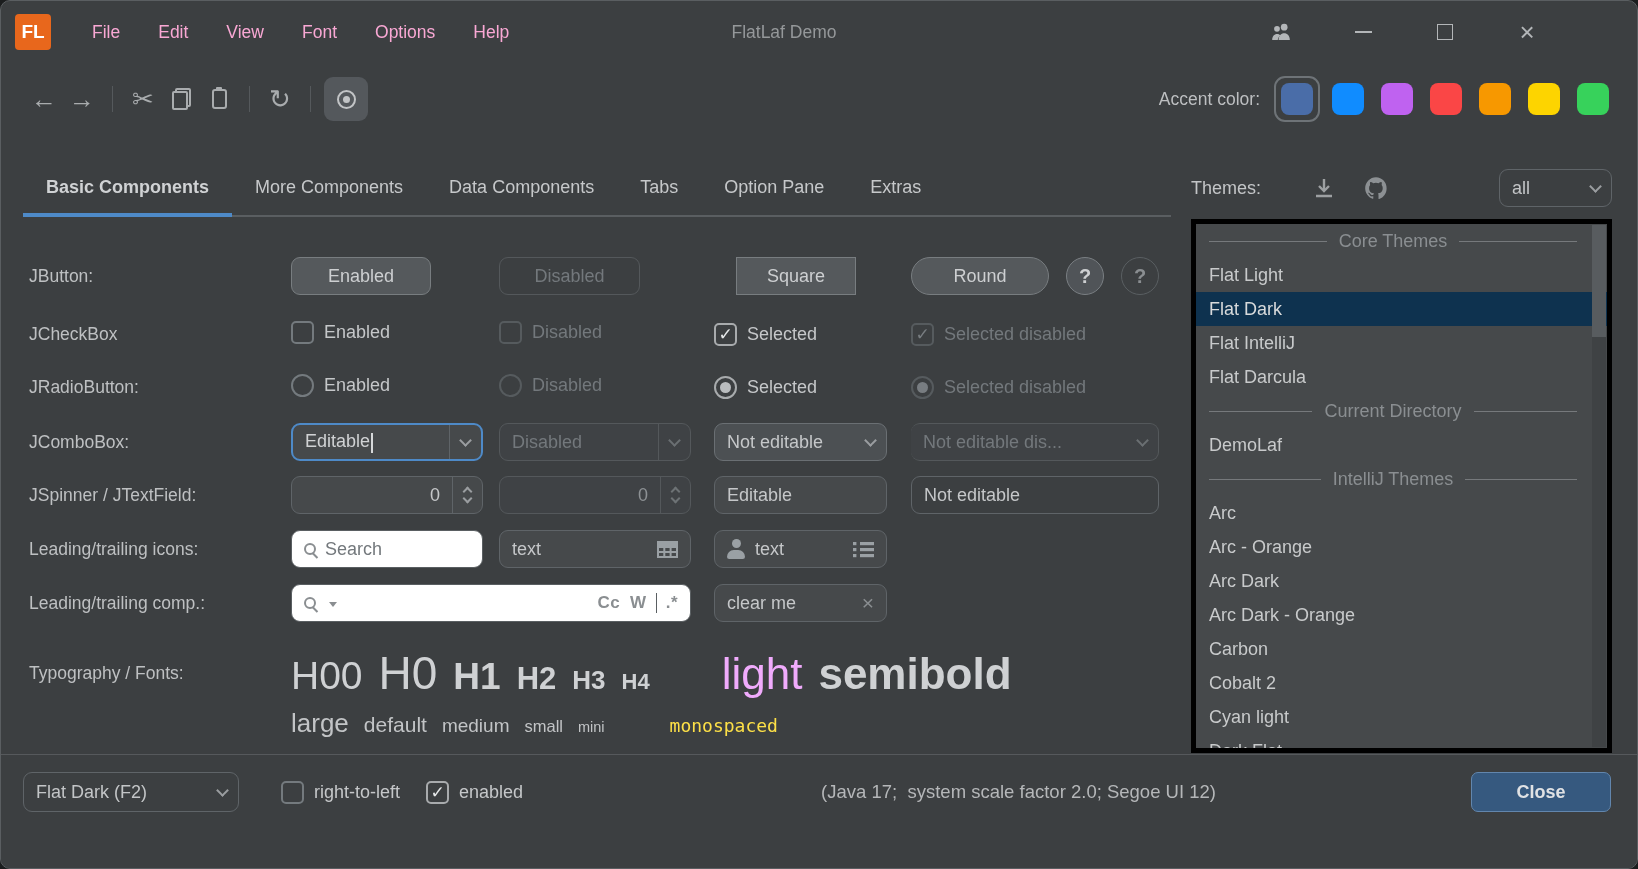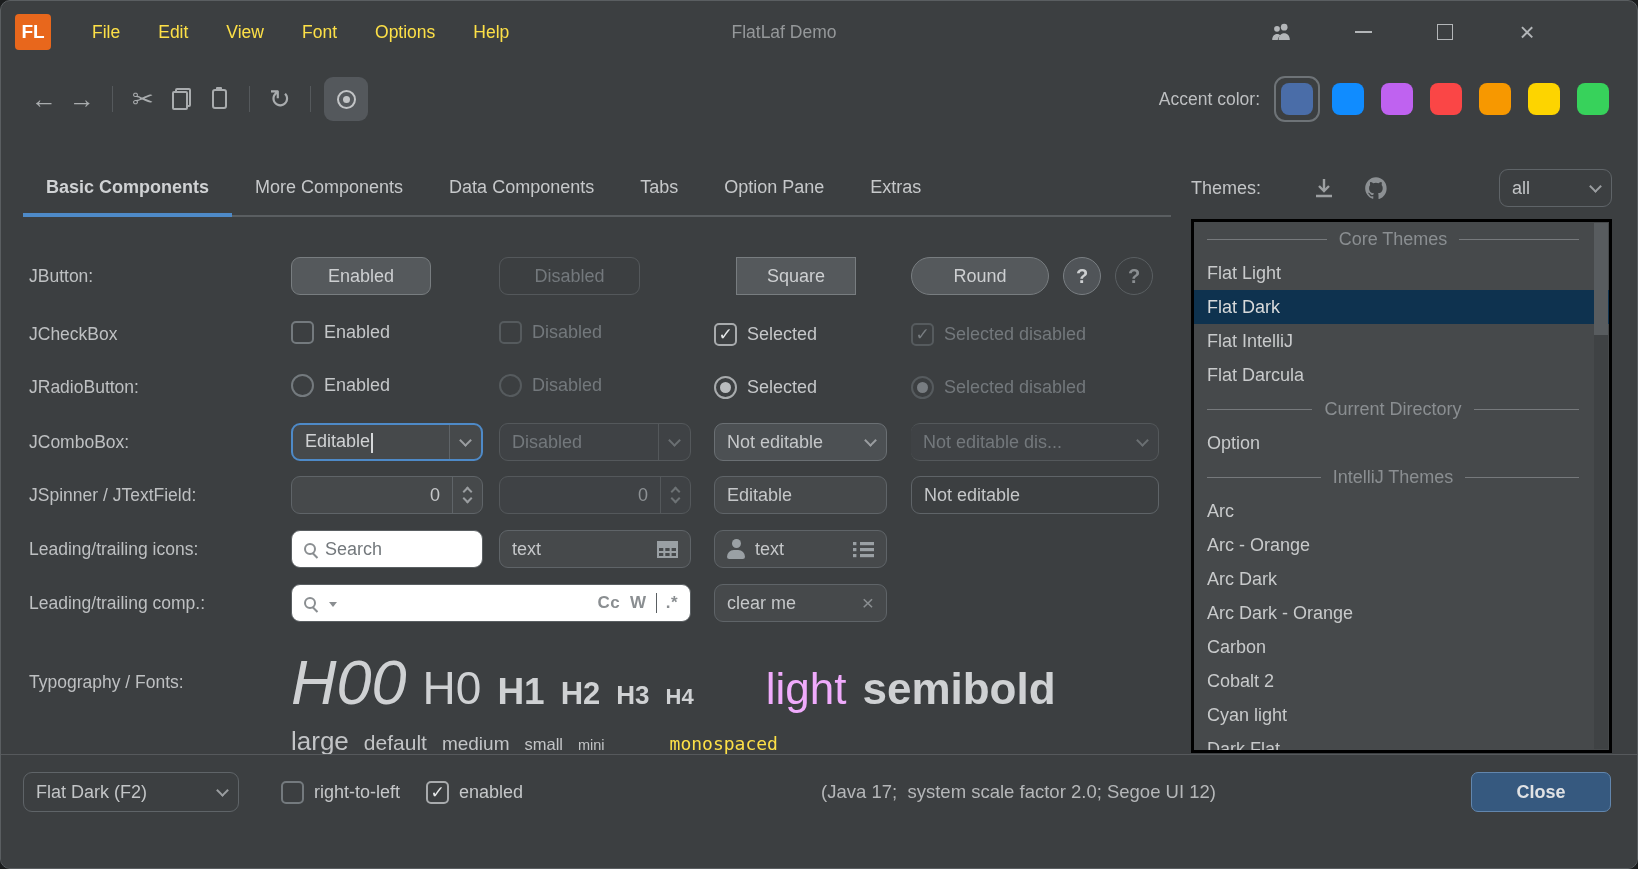--- a/index.html
+++ b/index.html
@@ -4,21 +4,21 @@
 <style>
   html,body{margin:0;padding:0;background:#1b1d1e;font-family:"Liberation Sans",sans-serif;}
   *{box-sizing:border-box;}
   .window{position:relative;width:1638px;height:869px;margin:0 auto;background:#3c3f41;
     border:1px solid #5a5e61;border-radius:10px;overflow:hidden;color:#c5c7c9;}
 
   
   .titlebar{display:flex;align-items:center;height:62px;padding-left:14px;position:relative;}
   .logo{width:36px;height:36px;border-radius:4px;color:#fff;font-weight:bold;font-size:19px;
     display:flex;align-items:center;justify-content:center;margin-right:22px;}
-  .menu-item{padding:0 19px;font-size:17.5px;color:#fde047;line-height:62px;cursor:default;}
+  .menu-item{padding:0 19px;font-size:17.5px;color:#f9a8d4;line-height:62px;cursor:default;}
   .window-title{position:absolute;left:478px;width:610px;text-align:center;line-height:62px;
     color:#95989a;font-size:17.5px;}
   .titlebar-right{margin-left:auto;display:flex;align-items:center;gap:58px;padding-right:98px;}
   .wicon{color:#b3b6b8;display:flex;align-items:center;justify-content:center;width:24px;height:24px;}
   .min-glyph{width:17px;height:2px;background:#b3b6b8;}
   .max-glyph{width:16px;height:16px;border:1.5px solid #b3b6b8;}
   .close-glyph{font-size:26px;line-height:24px;color:#b3b6b8;}
 
   
   .toolbar{display:flex;align-items:center;height:72px;padding:0 28px 0 24px;}
@@ -48,21 +48,21 @@
   .tabstrip{margin:24px 0 0 22px;display:flex;border-bottom:2px solid #5a5e61;width:1148px;}
   .tab{padding:0 23px;font-size:18px;color:#c6c8ca;height:56px;display:flex;align-items:center;position:relative;cursor:default;}
   .tab.selected{color:#d0d2d4;font-weight:bold;}
   .tab.selected::after{content:"";position:absolute;left:0;right:0;bottom:-2px;height:4px;background:#4e8ac8;}
 
   .row{display:flex;align-items:center;margin-left:28px;}
   .rlabel{width:262px;font-size:17.5px;color:#bec0c2;flex:0 0 auto;}
   .c1{width:192px;margin-right:16px;flex:0 0 auto;}
   .c2{width:192px;margin-right:23px;flex:0 0 auto;}
   .c3{width:173px;margin-right:24px;flex:0 0 auto;}
-  .c4{width:248px;flex:0 0 auto;}
+  .c4{width:248px;flex:0 0 auto;justify-content:space-between;}
 
   
   .btn{height:38px;border-radius:9px;display:flex;align-items:center;justify-content:center;font-size:18px;}
   .btn-enabled{width:140px;background:#55595c;border:1px solid #787d80;color:#cdcfd1;}
   .btn-disabled{width:141px;background:transparent;border:1px solid #54585b;color:#73787c;}
   .btn-square{width:120px;margin-left:22px;border-radius:0;background:#55595c;border:1px solid #787d80;color:#cdcfd1;}
   .btn-round{width:138px;border-radius:19px;background:#55595c;border:1px solid #787d80;color:#cdcfd1;}
   .btn-help{width:38px;height:38px;border-radius:50%;background:#505458;border:1px solid #7a7f83;color:#cdcfd1;
     font-size:20px;font-weight:bold;margin-left:14px;}
   .btn-help.dim{background:transparent;border-color:#5a5f62;color:#8a8e91;}
@@ -119,42 +119,42 @@
   .person{width:18px;height:20px;position:relative;margin-right:10px;flex:0 0 auto;}
   .person::before{content:"";position:absolute;top:0;left:4.5px;width:9px;height:9px;border-radius:50%;background:#9aa0a4;}
   .person::after{content:"";position:absolute;bottom:0;left:0;width:18px;height:9px;border-radius:9px 9px 3px 3px;background:#9aa0a4;}
   .trail{margin-left:auto;display:flex;align-items:center;}
   .sicon-sep{width:1px;height:20px;background:#5a5f62;margin:0 9px;}
   .stag{font-size:17px;font-weight:bold;color:#8a8e91;letter-spacing:.5px;}
   .clear-x{margin-left:auto;color:#8a8e91;font-size:21px;line-height:20px;}
 
   
   .typo-line1{display:flex;align-items:baseline;gap:16px;color:#cfd1d3;}
-  .t-h00{font-size:63px;font-style:italic;}
+  .t-h00{font-size:39px;}
   .t-h0{font-size:46px;}
   .t-h1{font-size:37px;font-weight:bold;}
   .t-h2{font-size:31px;font-weight:bold;}
   .t-h3{font-size:26px;font-weight:bold;}
   .t-h4{font-size:22px;font-weight:bold;}
   .t-light{font-size:44px;font-weight:300;margin-left:56px;color:#f0abfc;}
   .t-semibold{font-size:44px;font-weight:bold;}
   .typo-line2{margin-left:290px;display:flex;align-items:baseline;gap:15px;color:#c2c4c6;margin-top:8px;}
   .t-large{font-size:26px;}
   .t-default{font-size:21px;}
   .t-medium{font-size:19px;}
   .t-small{font-size:16.5px;}
   .t-mini{font-size:14.5px;}
   .t-mono{font-size:18px;font-family:"DejaVu Sans Mono",monospace;margin-left:50px;color:#fde047;text-align:center;}
 
   
   .themes-header{display:flex;align-items:center;height:58px;margin-top:24px;}
   .themes-label{font-size:18px;color:#c3c5c7;}
   .hicon{display:flex;align-items:center;justify-content:center;width:30px;height:30px;}
   .themes-combo{width:113px;height:38px;margin-left:auto;}
-  .themes-list{position:relative;height:534px;background:#46494b;border:3px solid #000000;margin-top:2px;overflow:hidden;}
+  .themes-list{position:relative;height:534px;background:#46494b;border:5px solid #000000;margin-top:2px;overflow:hidden;}
   .th-item{height:34px;line-height:34px;padding-left:13px;font-size:18px;color:#c8cacb;white-space:nowrap;}
   .th-item.selected{color:#d8dadb;}
   .th-sep{height:34px;display:flex;align-items:center;color:#8a8e91;font-size:18px;padding:0 30px 0 13px;gap:12px;}
   .th-sep::before,.th-sep::after{content:"";flex:1;height:1px;background:#76797c;}
   .vscroll{position:absolute;top:1px;right:1px;bottom:1px;width:14px;background:#3f4244;}
   .vthumb{position:absolute;top:0;left:0;right:0;height:112px;background:#585c5f;}
 
   
   .statusbar{position:absolute;left:0;right:0;top:753px;bottom:0;background:#3c3f41;
     border-top:1px solid #56595c;display:flex;align-items:flex-start;padding:17px 26px 0 22px;}
@@ -483,21 +483,21 @@
         <div class="th-sep">
             <span>Core Themes</span>
           </div>
         <div class="th-item">Flat Light</div>
         <div class="th-item selected" style="background-color: rgb(14, 50, 79);">Flat Dark</div>
         <div class="th-item">Flat IntelliJ</div>
         <div class="th-item">Flat Darcula</div>
         <div class="th-sep">
             <span>Current Directory</span>
           </div>
-        <div class="th-item">Option</div>
+        <div class="th-item">DemoLaf</div>
         <div class="th-sep">
             <span>IntelliJ Themes</span>
           </div>
         <div class="th-item">Arc</div>
         <div class="th-item">Arc - Orange</div>
         <div class="th-item">Arc Dark</div>
         <div class="th-item">Arc Dark - Orange</div>
         <div class="th-item">Carbon</div>
         <div class="th-item">Cobalt 2</div>
         <div class="th-item">Cyan light</div>

